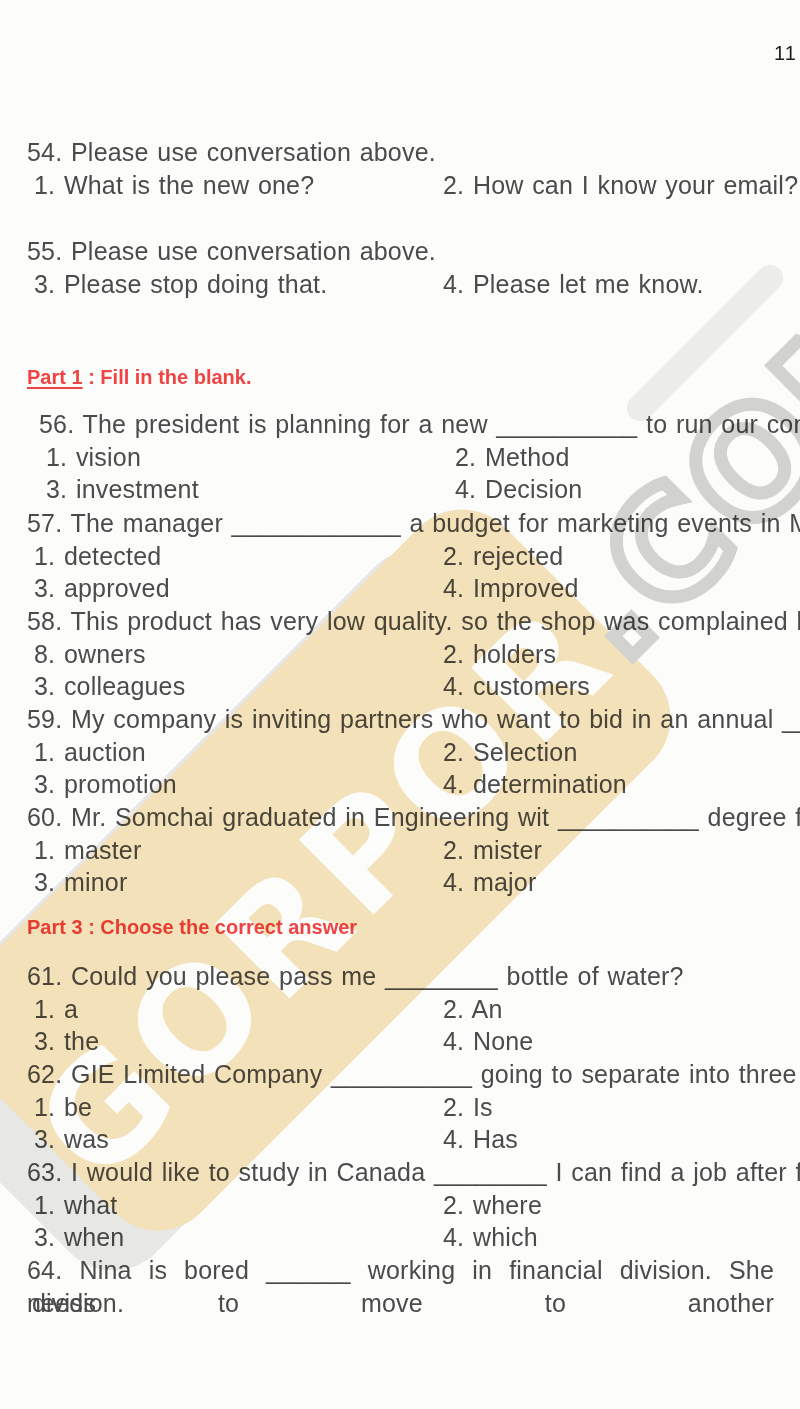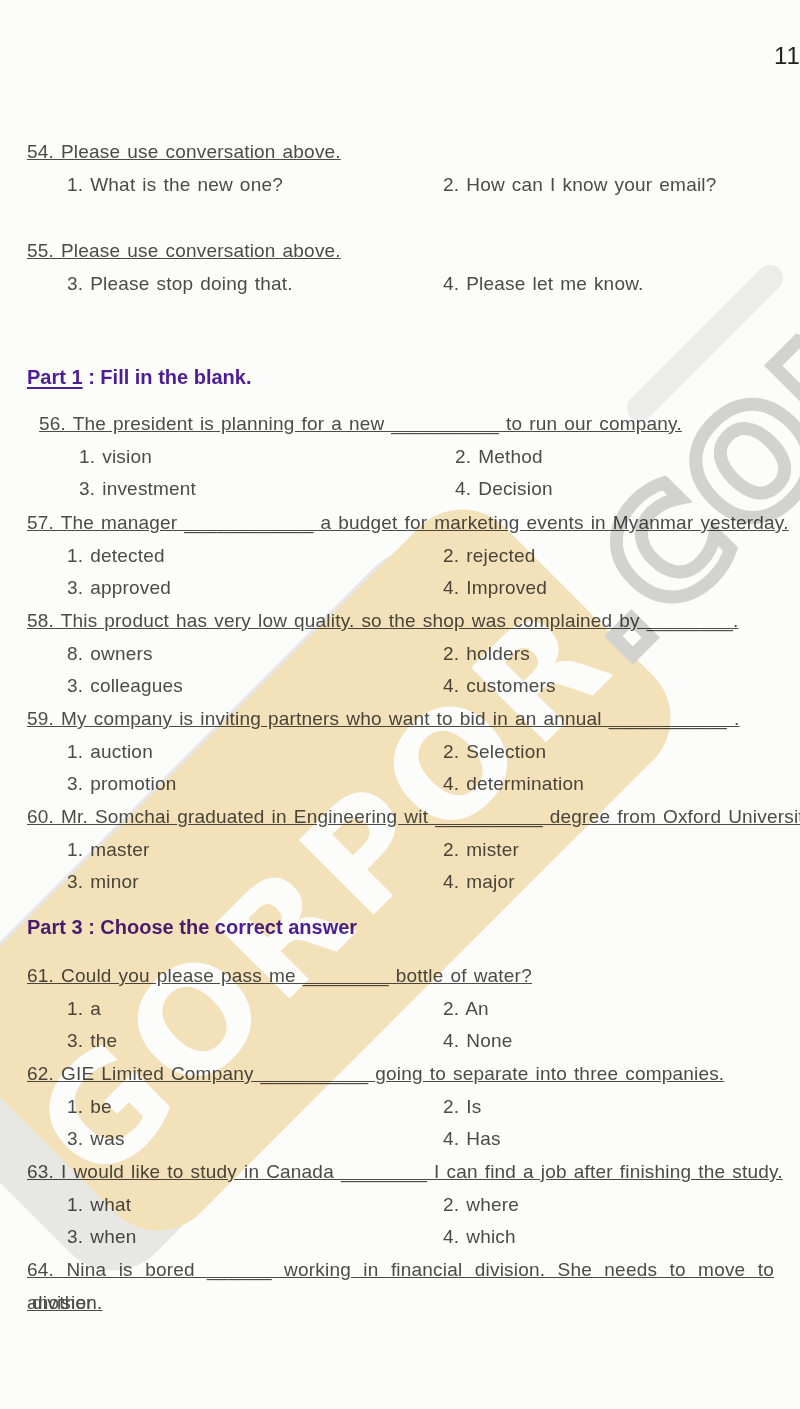--- a/index.html
+++ b/index.html
@@ -9,38 +9,38 @@
     height: 1409px;
     background: #fcfcfb;
     overflow: hidden;
     font-family: "Liberation Sans", sans-serif;
     color: #4b4b4b;
   }
   .page-number {
     position: absolute;
     top: 42px;
     left: 774px;
-    font-size: 24px;
+    font-size: 20px;
     color: #1f1f1f;
     letter-spacing: 1px;
   }
   #content { position: absolute; inset: 0; z-index: 1; }
   .block { position: absolute; left: 0; right: 0; }
-  .row { position: relative; height: 32.7px; line-height: 32.7px; font-size: 19px; word-spacing: 1.5px; letter-spacing: 0.2px; text-decoration: underline; }
+  .row { position: relative; height: 32.7px; line-height: 32.7px; font-size: 25px; word-spacing: 1.5px; letter-spacing: 0.2px; }
   .q-text { padding-left: 27px; white-space: nowrap; }
   .q-text.justify {
     white-space: normal;
     padding-right: 26px;
     text-align: justify;
     text-align-last: justify;
   }
   .q-cont { padding-left: 32px; white-space: nowrap; }
-  .opt1 { display: inline-block; padding-left: 67px; white-space: nowrap; }
+  .opt1 { display: inline-block; padding-left: 34px; white-space: nowrap; }
   .opt2 { position: absolute; left: 443px; top: 0; white-space: nowrap; }
-  .part-header { font-size: 20px; font-weight: bold; color: #4c1d95; padding-left: 27px; height: 33px; line-height: 33px; }
+  .part-header { font-size: 20px; font-weight: bold; color: #ef4444; padding-left: 27px; height: 33px; line-height: 33px; }
   .part-header .u { text-decoration: underline; text-underline-offset: 3px; }
 
   
   .watermark {
     position: absolute; inset: 0; z-index: 2;
     mix-blend-mode: multiply;
     pointer-events: none;
     overflow: hidden;
   }
   .wm-shadow {

